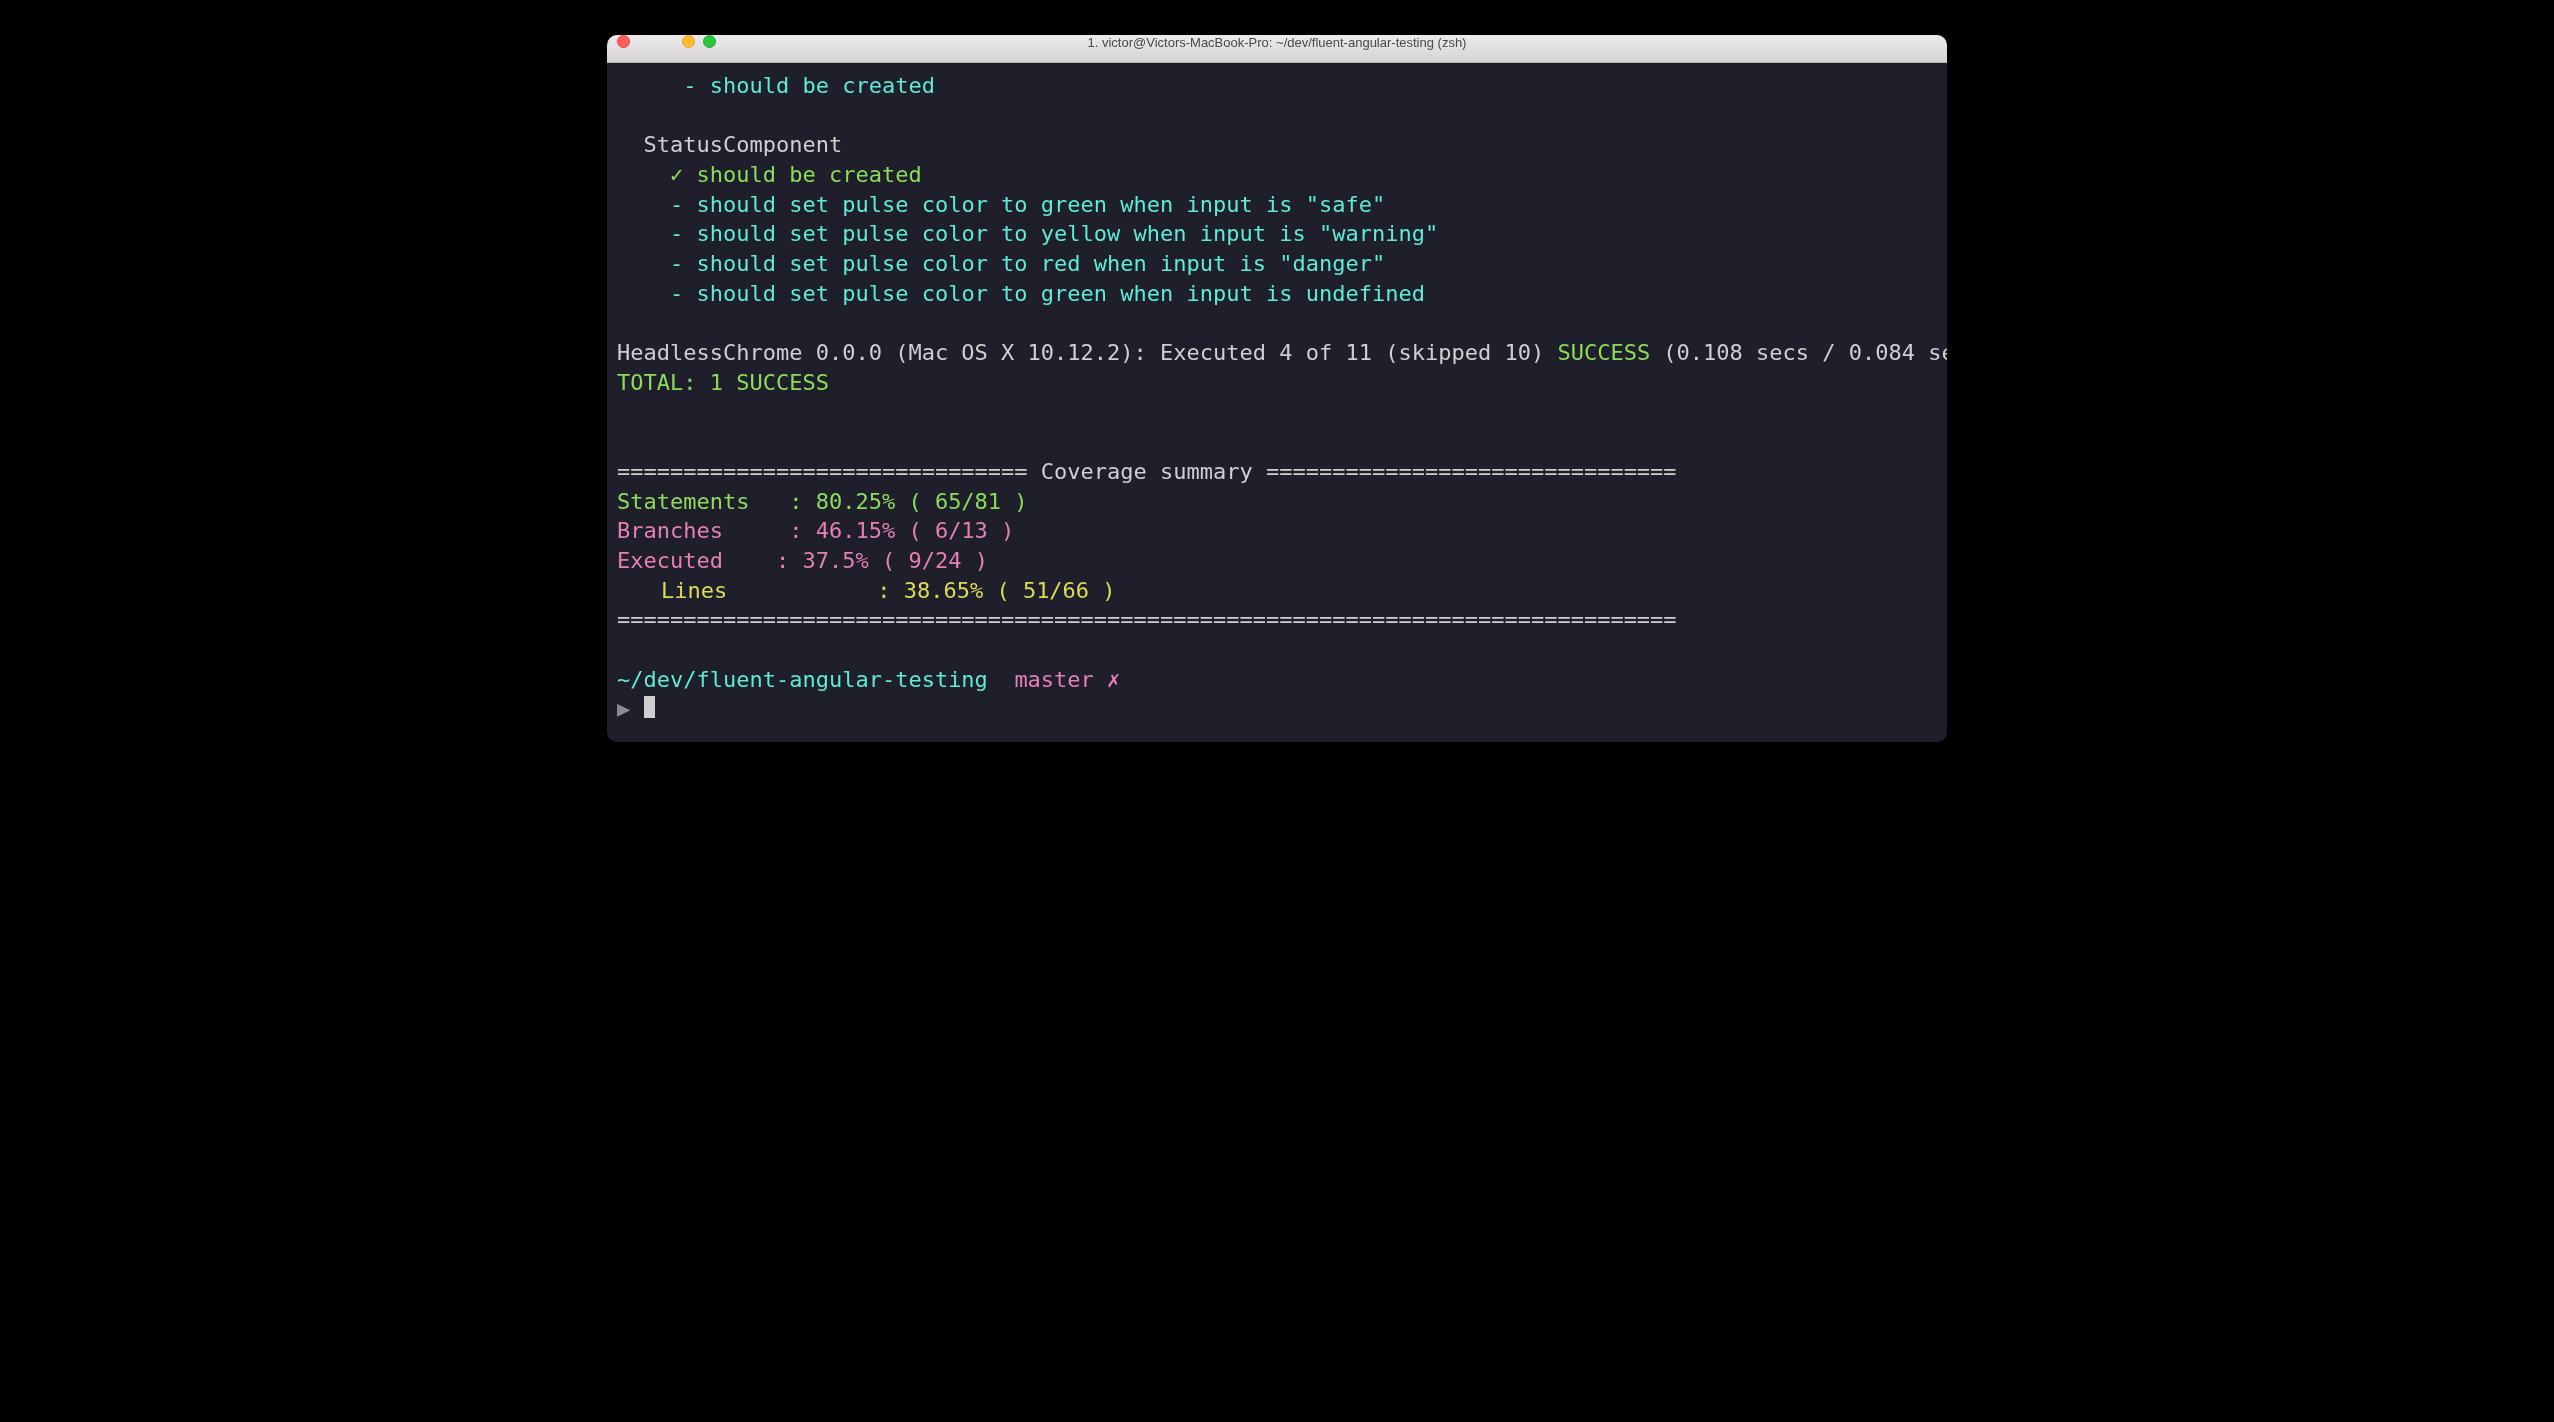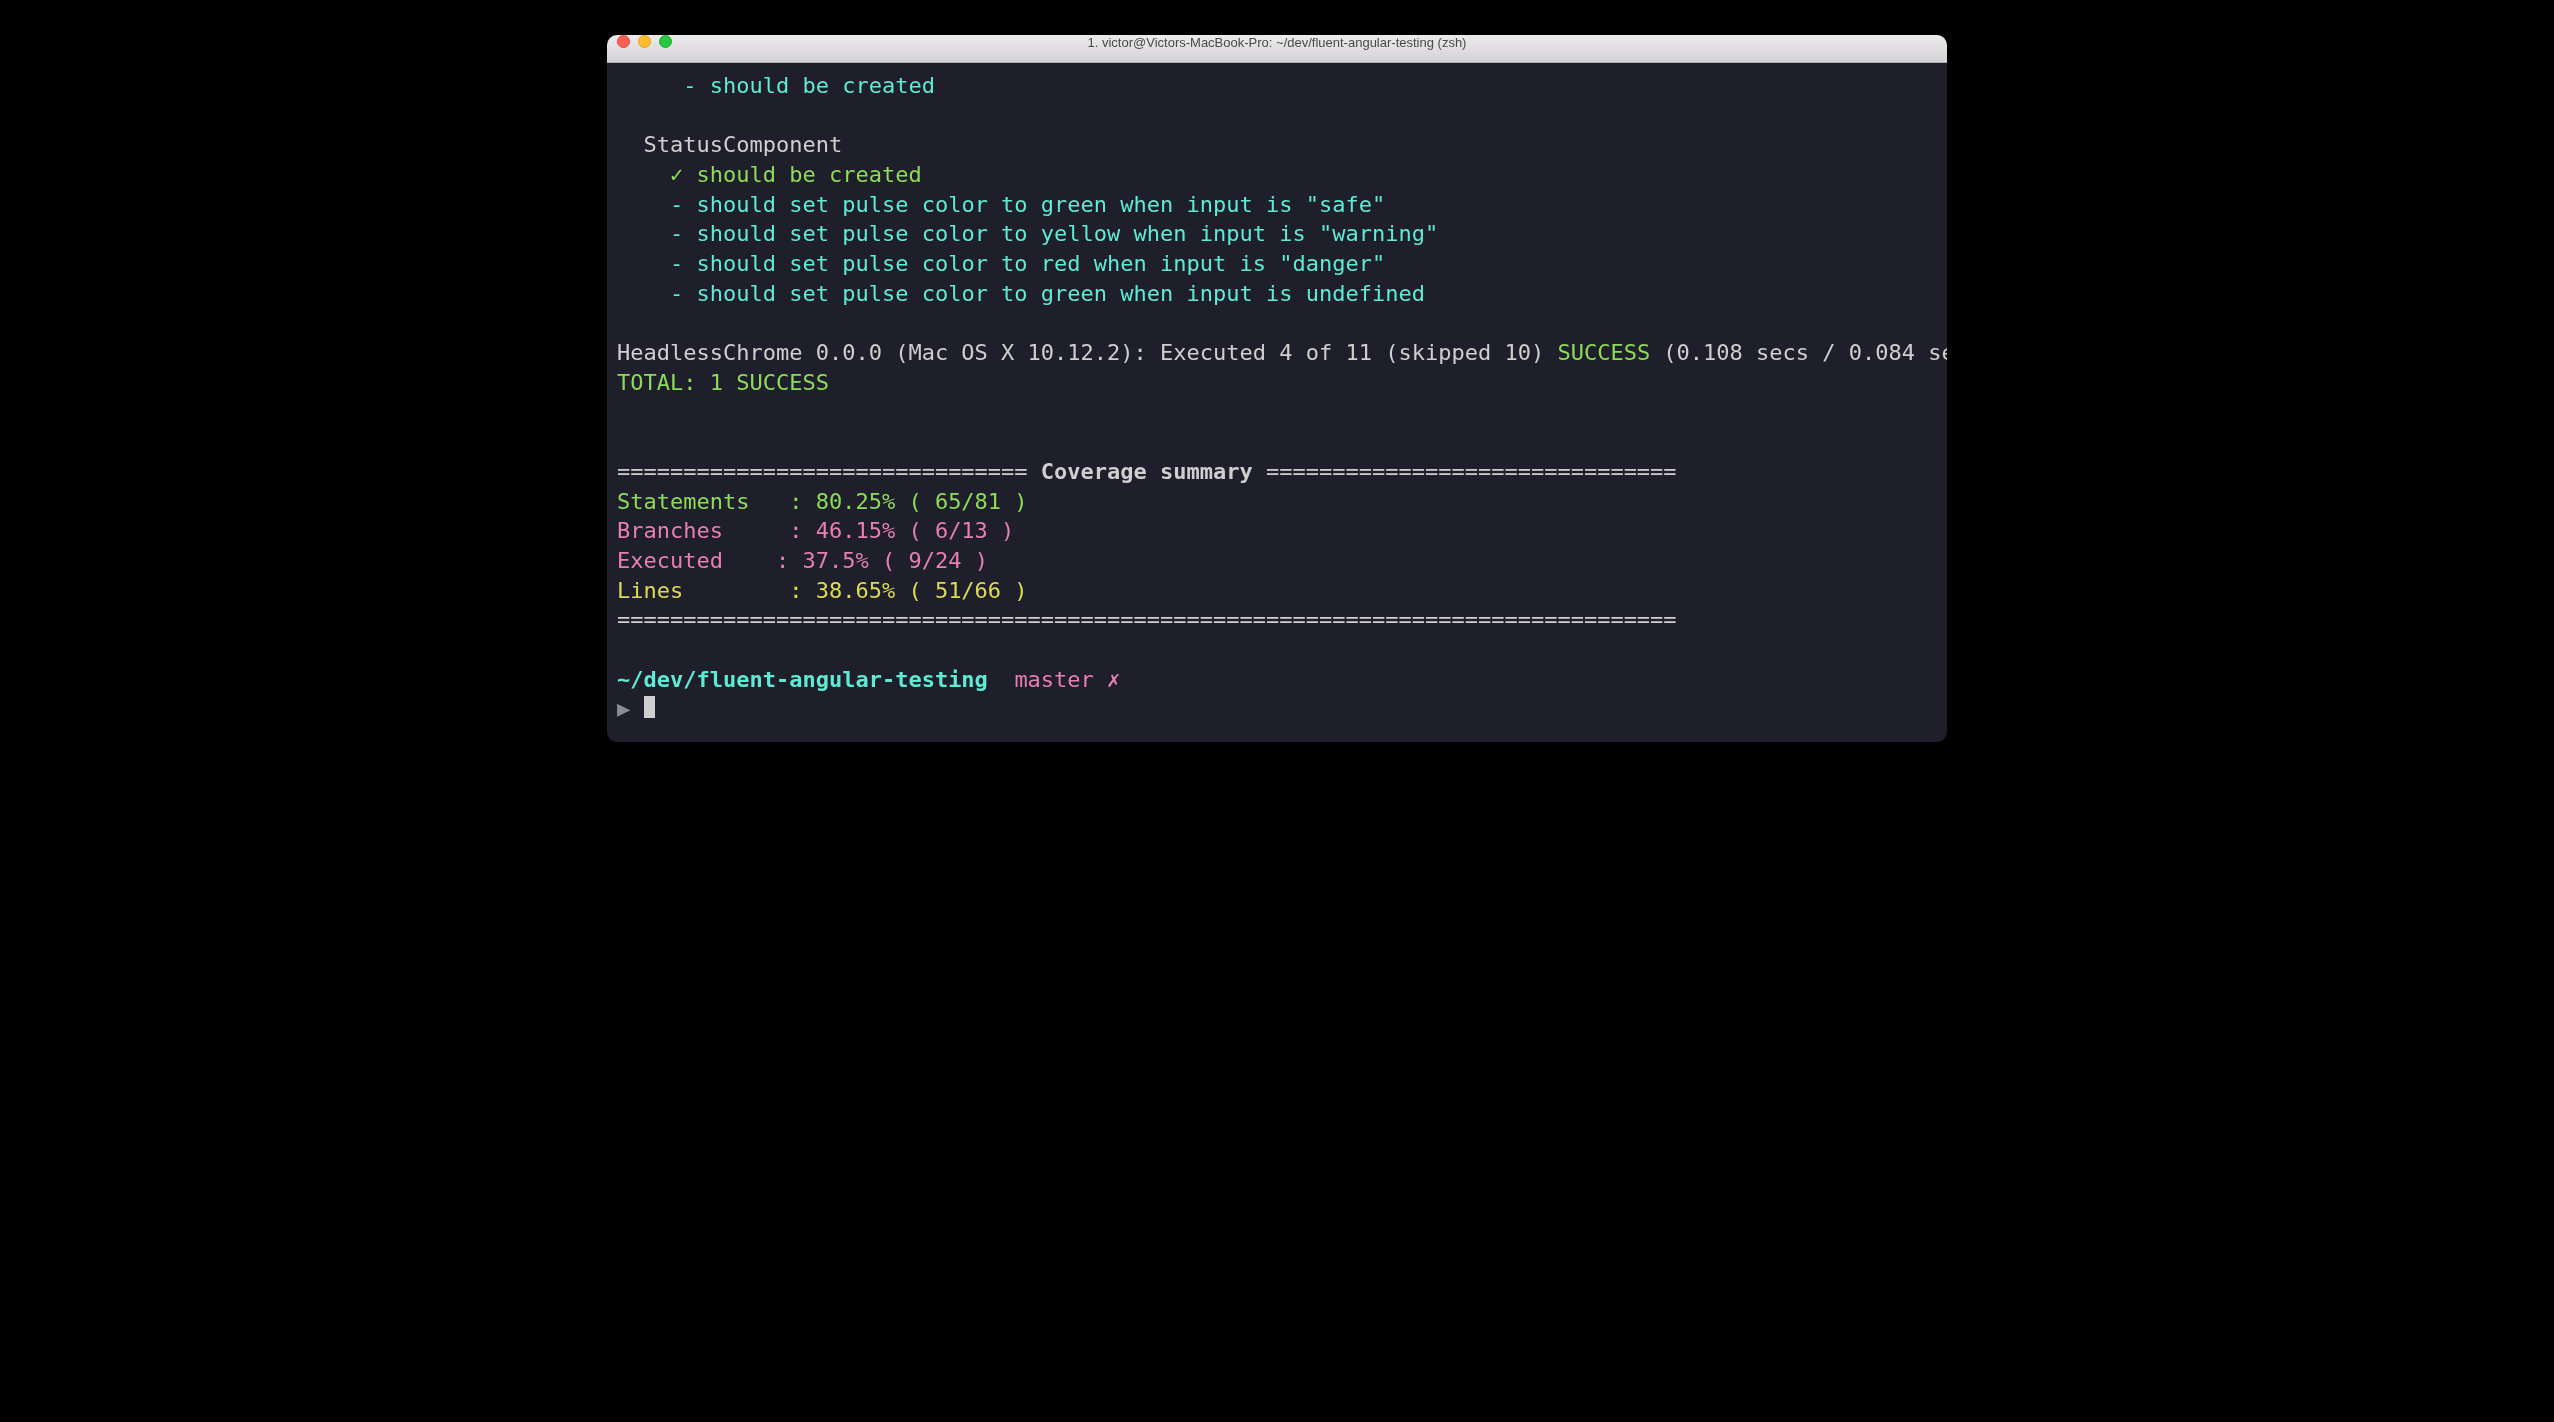--- a/index.html
+++ b/index.html
@@ -56,23 +56,23 @@
     padding: 8px 10px 18px 10px;
     font-size: 22px;
     line-height: 1.35;
     color: #e9e9ea;
     white-space: pre;
     font-weight: 500;
   }
   .cyan    { color: #5eead4; }
   .green   { color: #8cdc5a; }
   .magenta { color: #e67fb5; }
-  .yellow  { color: #ddda57; }
+  .yellow  { color: #ddda57; margin-left: 44px; }
   .gray    { color: #cfcfd0; }
-  .bold    { font-weight: 700; }
+  .bold    { font-weight: 400; }
   .prompt-line .arrow { color: #8b8c93; }
   .cursor {
     display: inline-block;
     width: 11px;
     height: 22px;
     background: #cfcfd0;
     vertical-align: -2px;
   }
 </style>
 </head>

